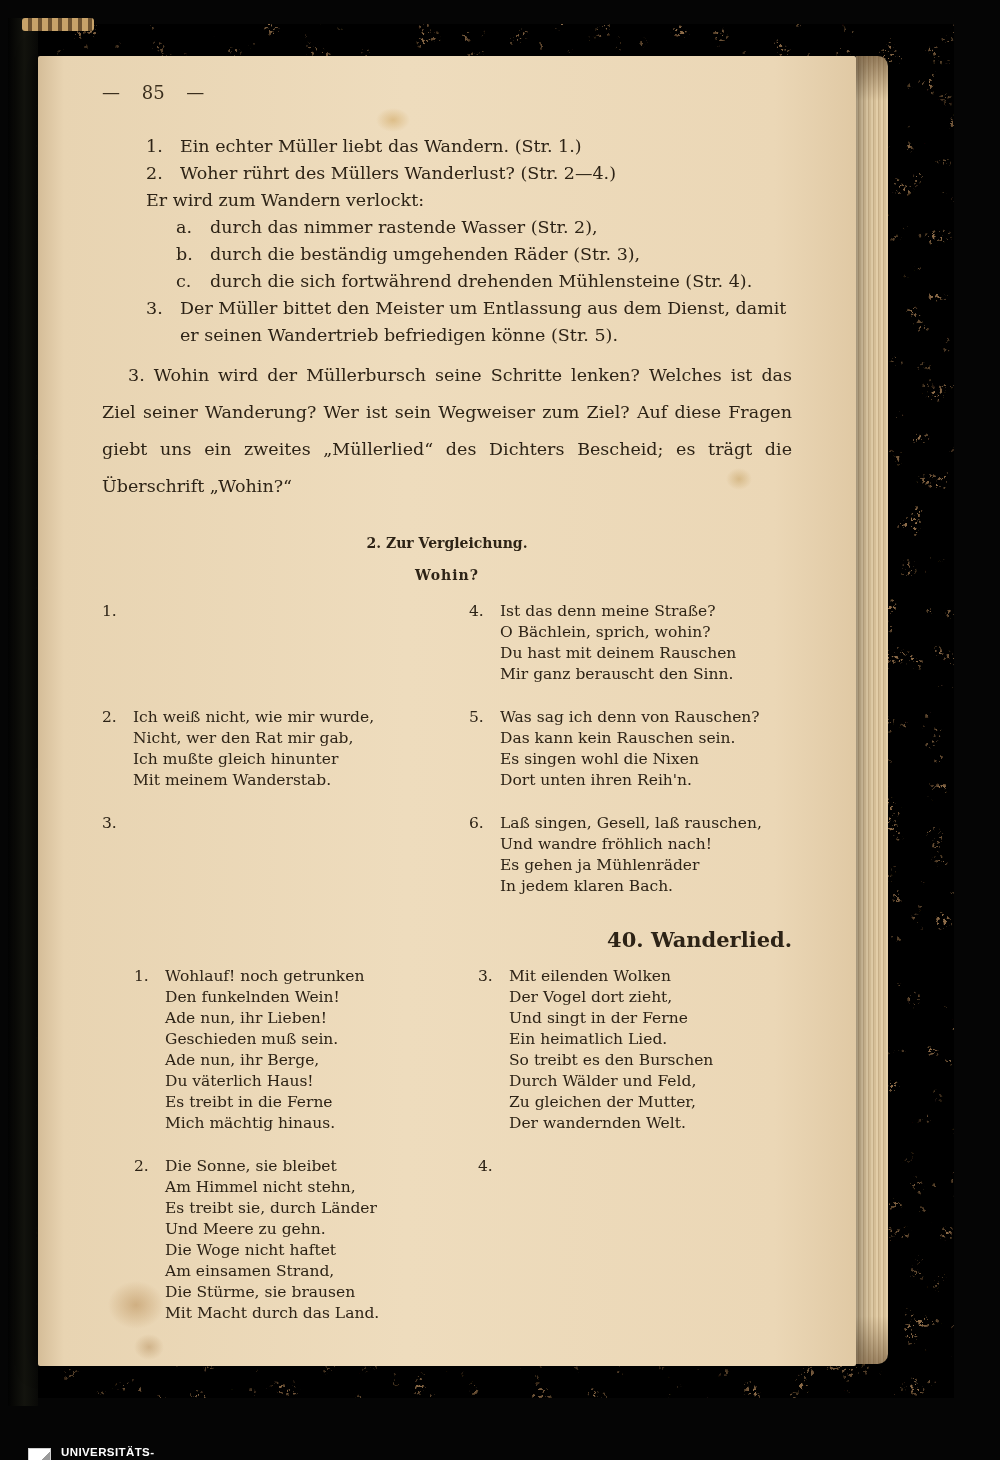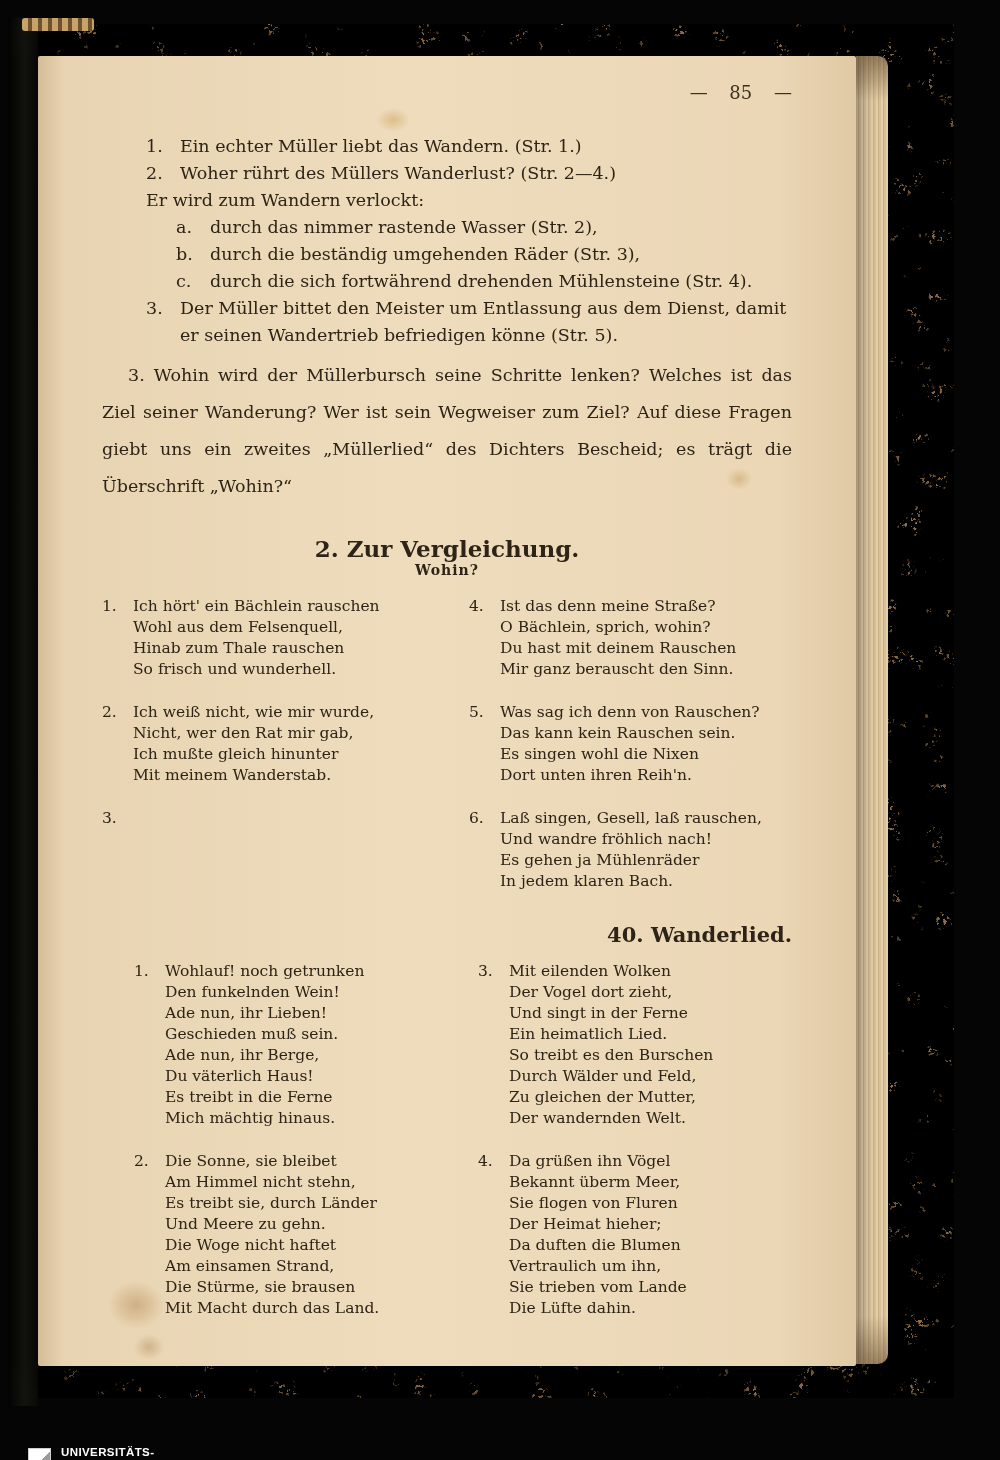--- a/index.html
+++ b/index.html
@@ -39,38 +39,38 @@
   .page {
     position:absolute; left:38px; top:56px; width:818px; height:1310px;
     background:linear-gradient(90deg,#d5bd98 0,#e8d4b2 26px,#eedcbd 45%,#ebd7b6 90%,#e0c9a4 100%);
     box-shadow:0 0 20px rgba(0,0,0,.55);
     border-radius:2px;
     padding:22px 64px 0;
     color:#2d2316;
   }
 
   .pg-head {
-    text-align:right; font-size:18px; color:#3b2f1e;
+    text-align:left; font-size:18px; color:#3b2f1e;
     word-spacing:16px; margin-top:4px;
   }
 
   .analysis { margin-top:30px; margin-left:44px; font-size:17.5px; line-height:27px; }
   .a-item { display:flex; }
   .a-num { flex:none; width:24px; margin-right:10px; }
   .a-text { flex:1; }
   .a-intro { }
   .a-sub { margin-left:30px; }
 
   .a-para {
     margin-top:8px; font-size:17.5px; line-height:37px;
     text-indent:26px; text-align:justify;
   }
 
-  .cmp-head { margin-top:30px; text-align:center; font-weight:bold; font-size:23px; }
-  .cmp-sub  { text-align:center; font-weight:bold; font-size:14px; letter-spacing:1px; }
+  .cmp-head { margin-top:30px; text-align:center; font-weight:bold; font-size:14px; }
+  .cmp-sub  { margin-top:16px; text-align:center; font-weight:bold; font-size:14px; letter-spacing:1px; }
 
   .poem {
     display:grid; grid-template-columns:1fr 1fr; column-gap:44px; row-gap:22px;
     grid-auto-flow:column; margin-top:18px;
     font-size:15.5px; line-height:21px;
   }
   .rows3 { grid-template-rows:repeat(3,auto); }
   .rows2 { grid-template-rows:repeat(2,auto); }
   .poem.wl { padding-left:32px; column-gap:30px; margin-top:14px; }
 
@@ -175,24 +175,20 @@
     </div>
 
     <p class="a-para">3. Wohin wird der Müllerbursch seine Schritte lenken? Welches ist das Ziel seiner Wanderung? Wer ist sein Wegweiser zum Ziel? Auf diese Fragen giebt uns ein zweites „Müllerlied“ des Dichters Bescheid; es trägt die Überschrift „Wohin?“</p>
 
     <div class="cmp-head">2. Zur Vergleichung.</div>
     <div class="cmp-sub">Wohin?</div>
 
     <div class="poem rows3">
       <div class="stanza">
         <span class="st-num">1.</span>
-        <div class="st-lines">Ich hört' ein Bächlein rauschen
-Wohl aus dem Felsenquell,
-Hinab zum Thale rauschen
-So frisch und wunderhell.</div>
       </div>
       <div class="stanza">
         <span class="st-num">2.</span>
         <div class="st-lines">Ich weiß nicht, wie mir wurde,
 Nicht, wer den Rat mir gab,
 Ich mußte gleich hinunter
 Mit meinem Wanderstab.</div>
       </div>
       <div class="stanza">
         <span class="st-num">3.</span>
@@ -251,28 +247,20 @@
 Der Vogel dort zieht,
 Und singt in der Ferne
 Ein heimatlich Lied.
 So treibt es den Burschen
 Durch Wälder und Feld,
 Zu gleichen der Mutter,
 Der wandernden Welt.</div>
       </div>
       <div class="stanza">
         <span class="st-num">4.</span>
-        <div class="st-lines">Da grüßen ihn Vögel
-Bekannt überm Meer,
-Sie flogen von Fluren
-Der Heimat hieher;
-Da duften die Blumen
-Vertraulich um ihn,
-Sie trieben vom Lande
-Die Lüfte dahin.</div>
       </div>
     </div>
 
     <div class="stain s1"></div>
     <div class="stain s2"></div>
     <div class="stain s3"></div>
     <div class="stain s4"></div>
   </div>
 
   <div class="watermark">

